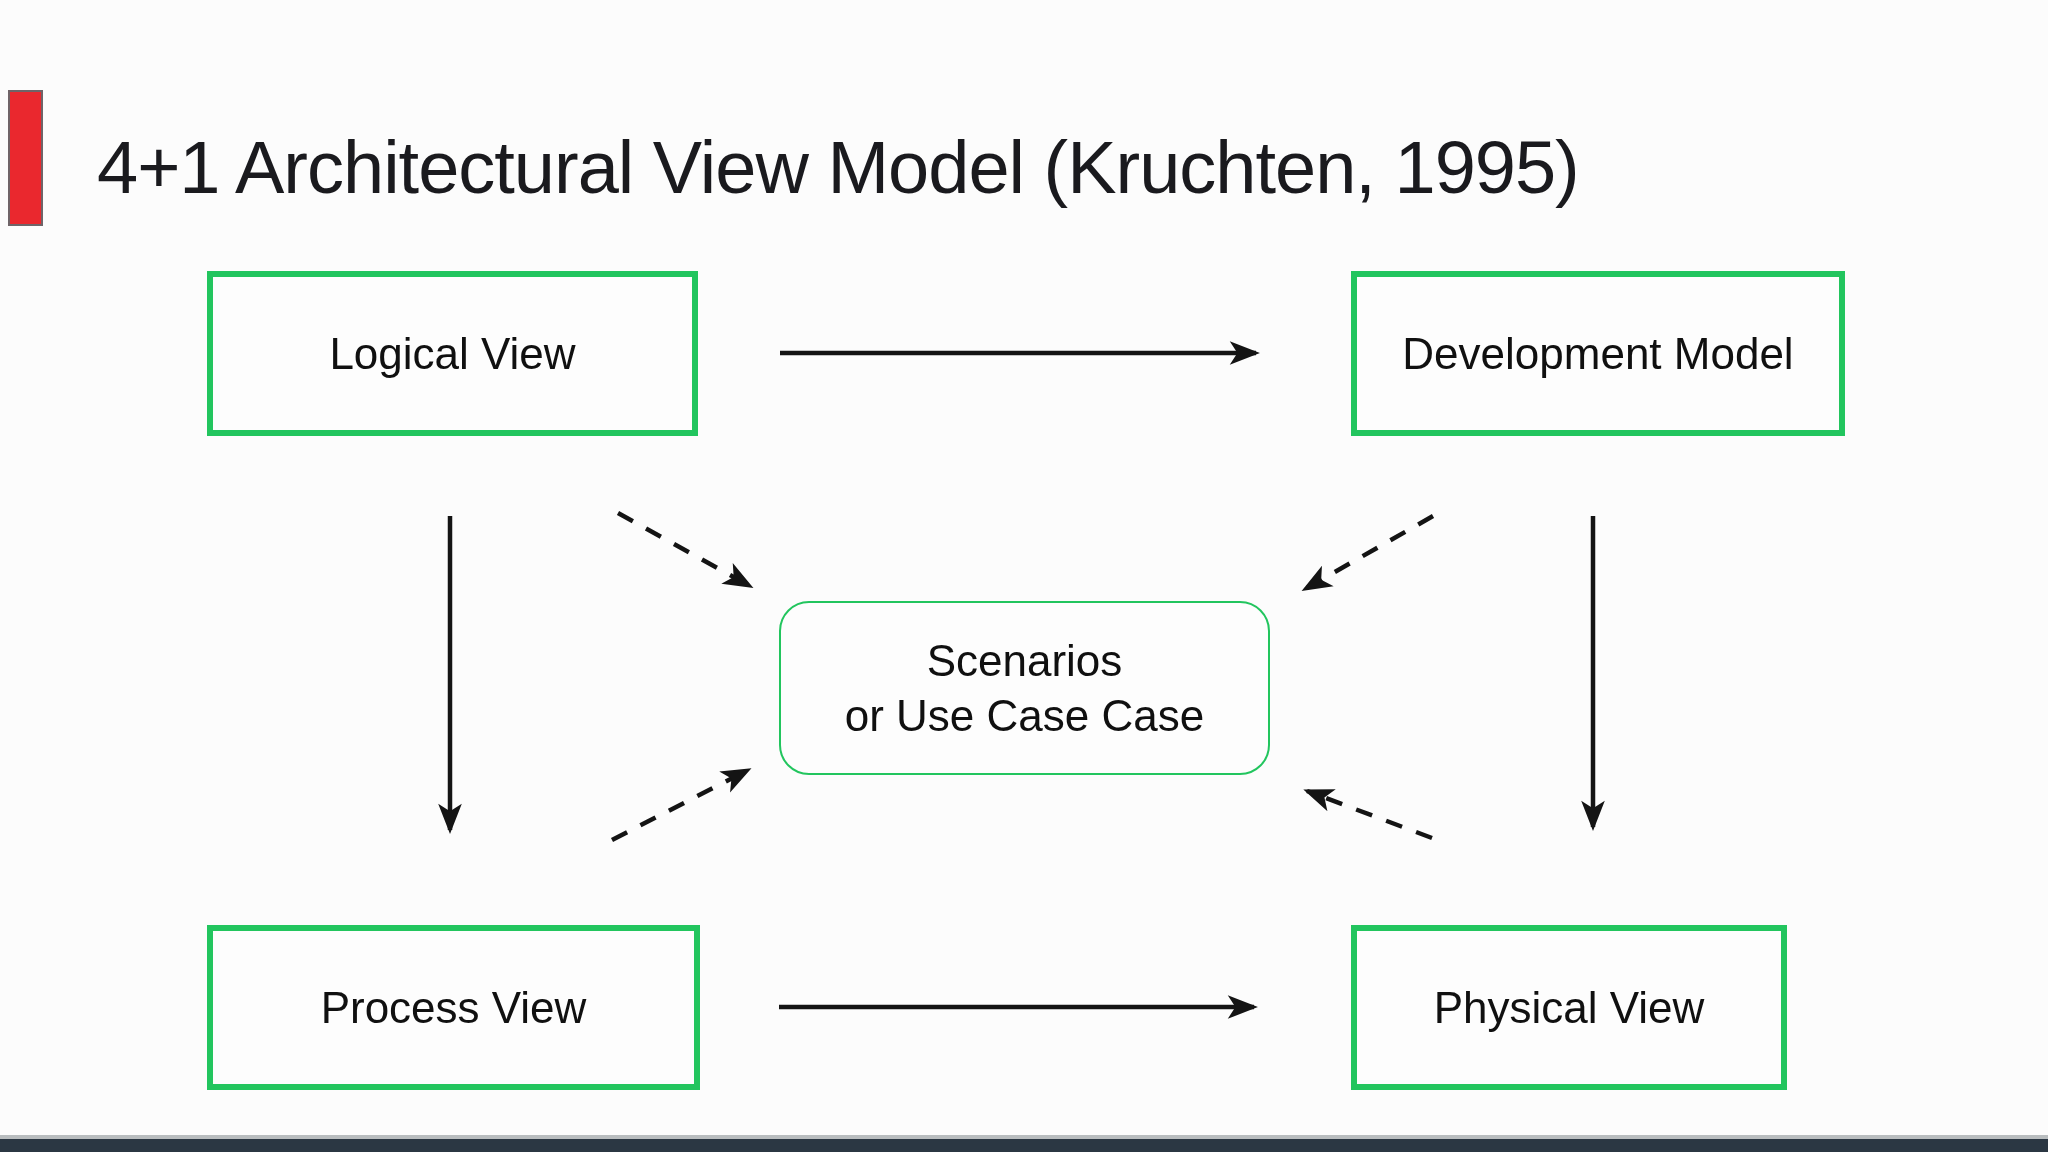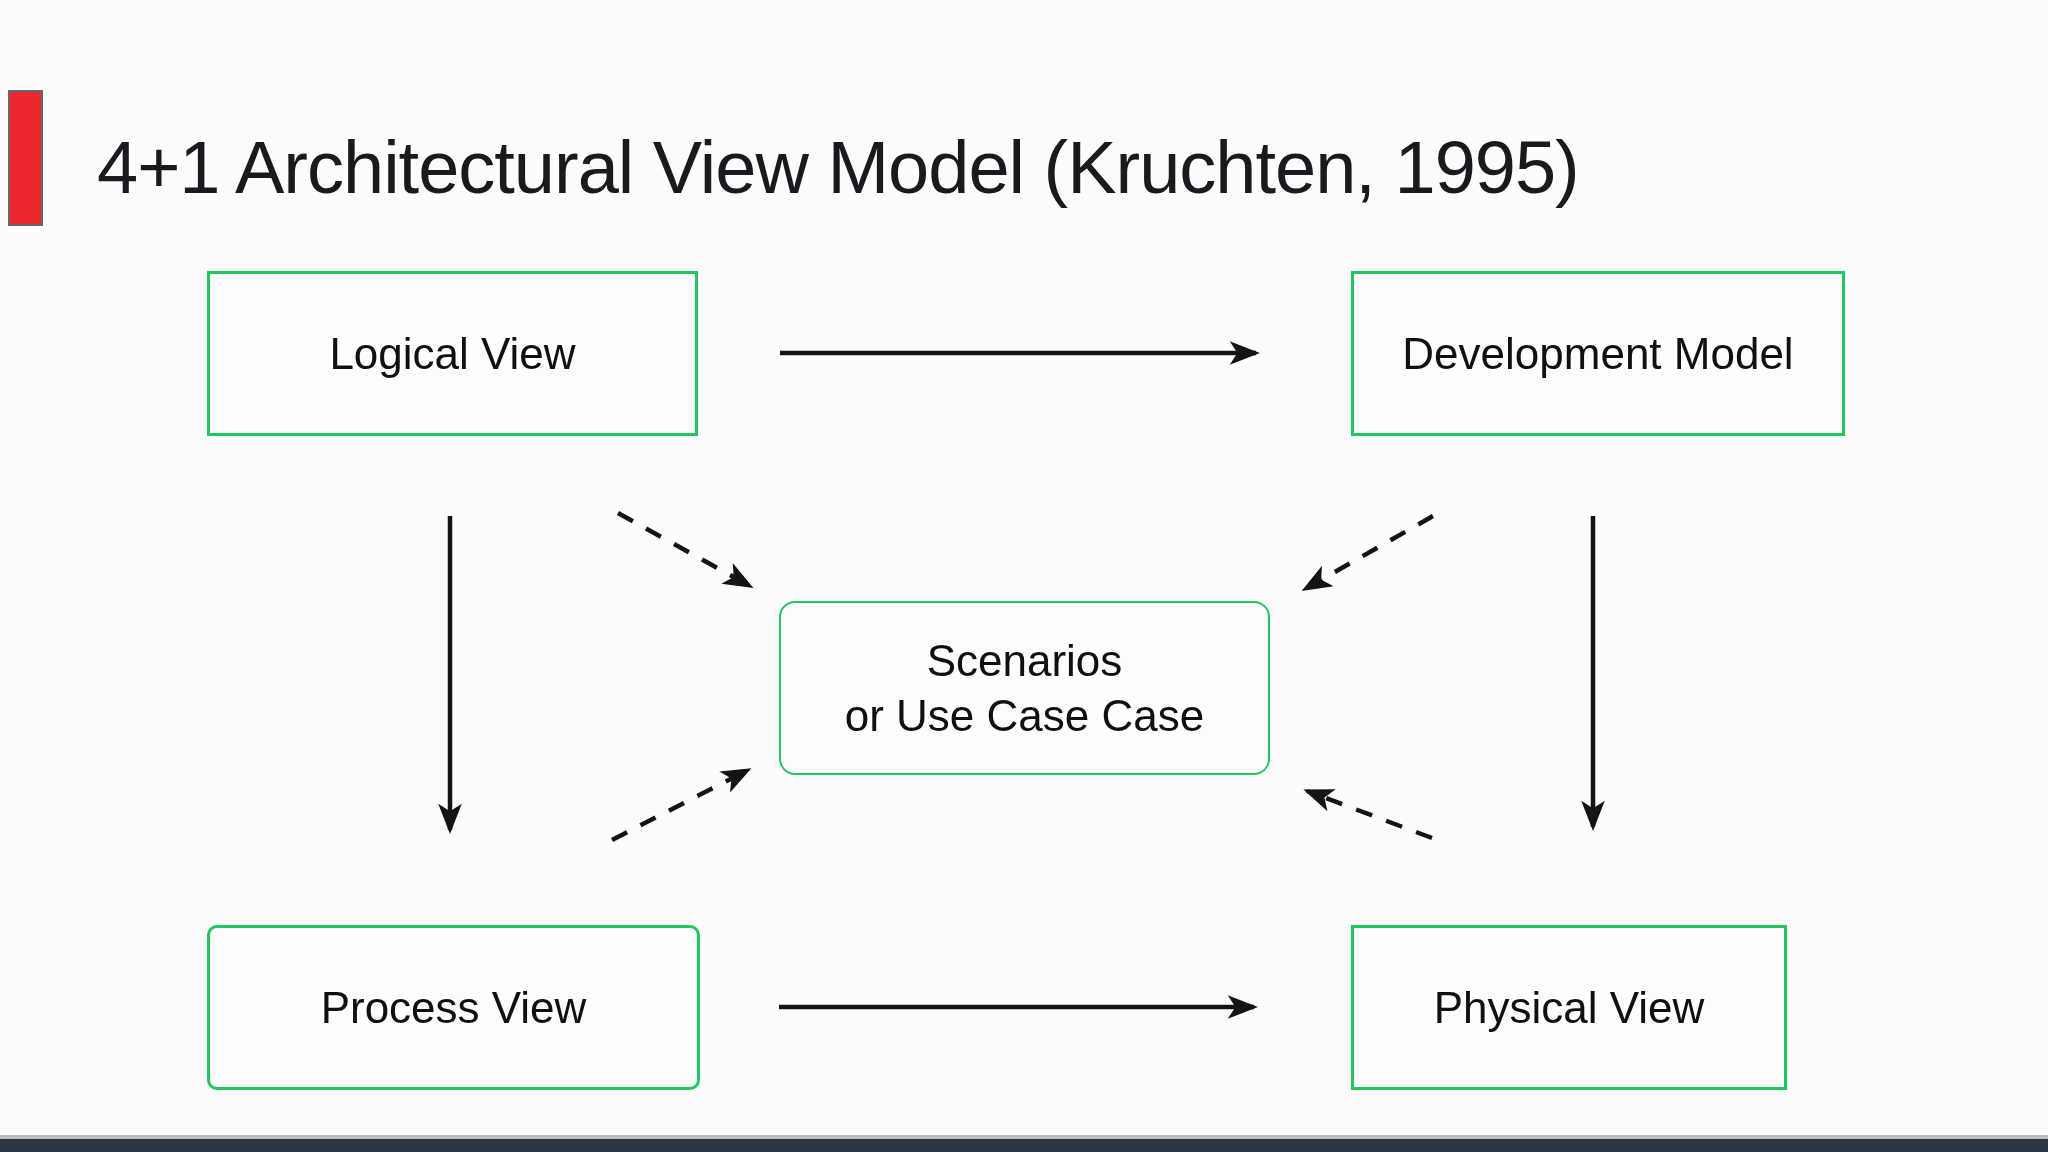--- a/index.html
+++ b/index.html
@@ -40,36 +40,36 @@
   #arrow-layer {
     position: absolute;
     left: 0;
     top: 0;
     width: 2048px;
     height: 1152px;
   }
   .node {
     position: absolute;
     box-sizing: border-box;
-    border: 3px solid #22c55e;
+    border: 6px solid #22c55e;
     background: #fdfdfd;
     display: flex;
     flex-direction: column;
     align-items: center;
     justify-content: center;
     text-align: center;
     font-size: 44px;
     color: #101010;
     line-height: 1.25;
   }
   #node-logical     { left: 207px;  top: 271px; width: 491px; height: 165px; }
   #node-development { left: 1351px; top: 271px; width: 494px; height: 165px; }
-  #node-process     { left: 207px;  top: 925px; width: 493px; height: 165px; border-radius: 10px; }
+  #node-process     { left: 207px;  top: 925px; width: 493px; height: 165px; }
   #node-physical    { left: 1351px; top: 925px; width: 436px; height: 165px; }
-  #node-scenarios   { left: 779px;  top: 601px; width: 491px; height: 174px; border-radius: 16px; border-width: 2.5px; }
+  #node-scenarios   { left: 779px;  top: 601px; width: 491px; height: 174px; border-radius: 30px; border-width: 2.5px; }
   
   #footer-highlight {
     position: absolute;
     left: 0;
     top: 1135px;
     width: 2048px;
     height: 4px;
     background: #b9bdbf;
   }
   #footer-bar {

